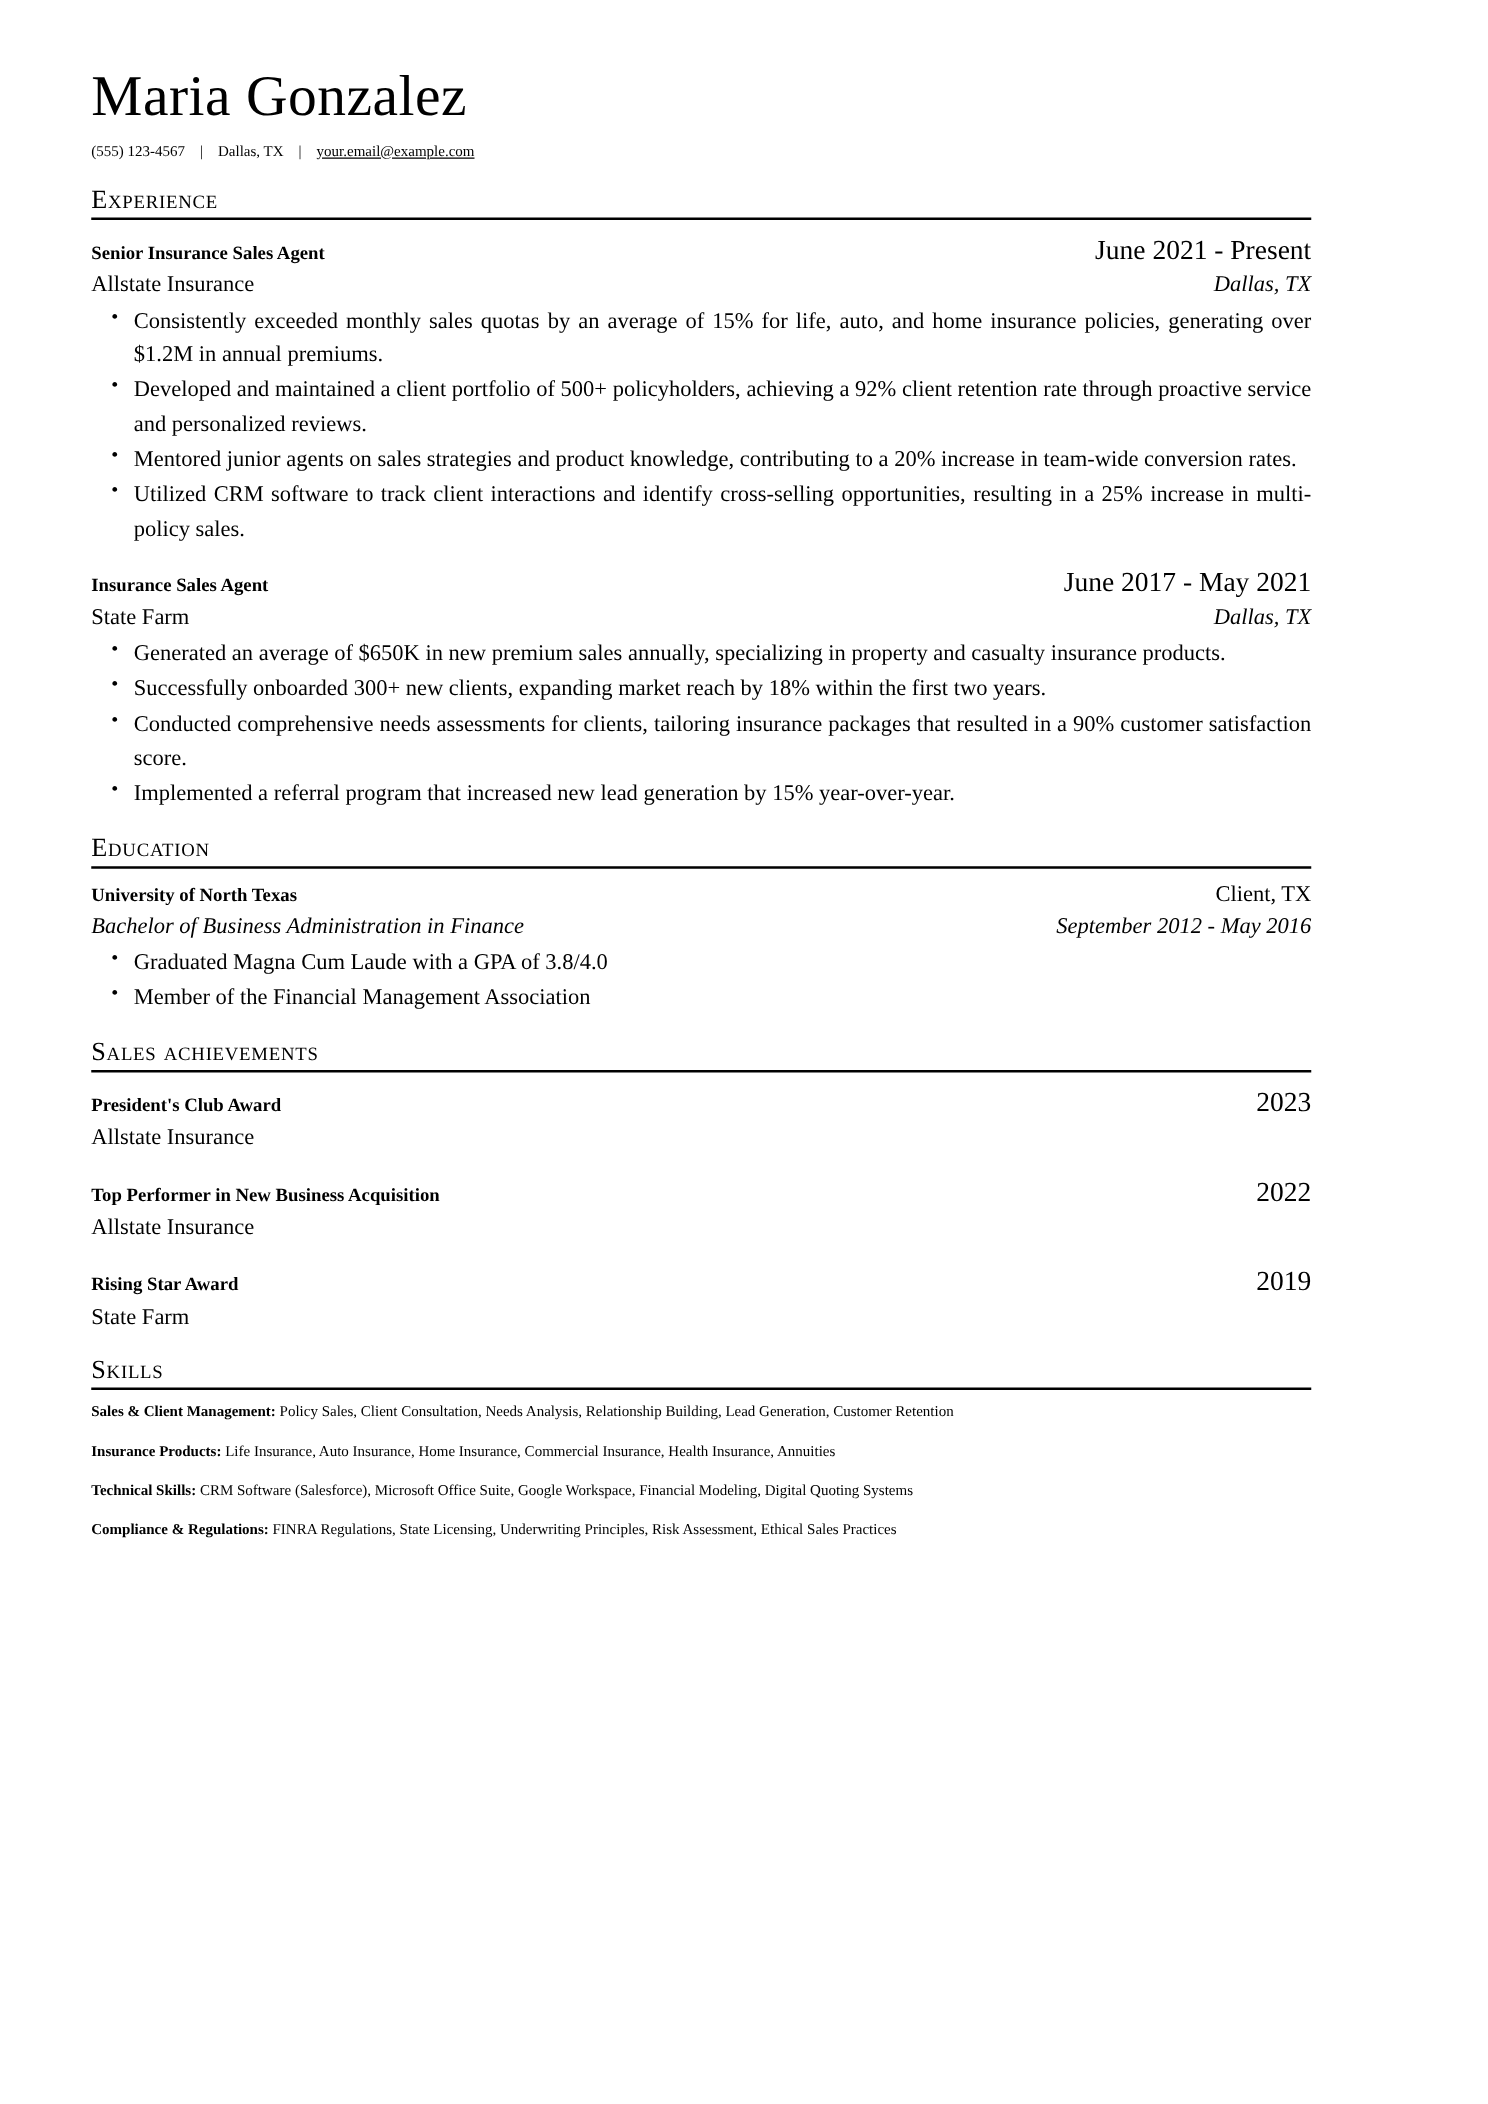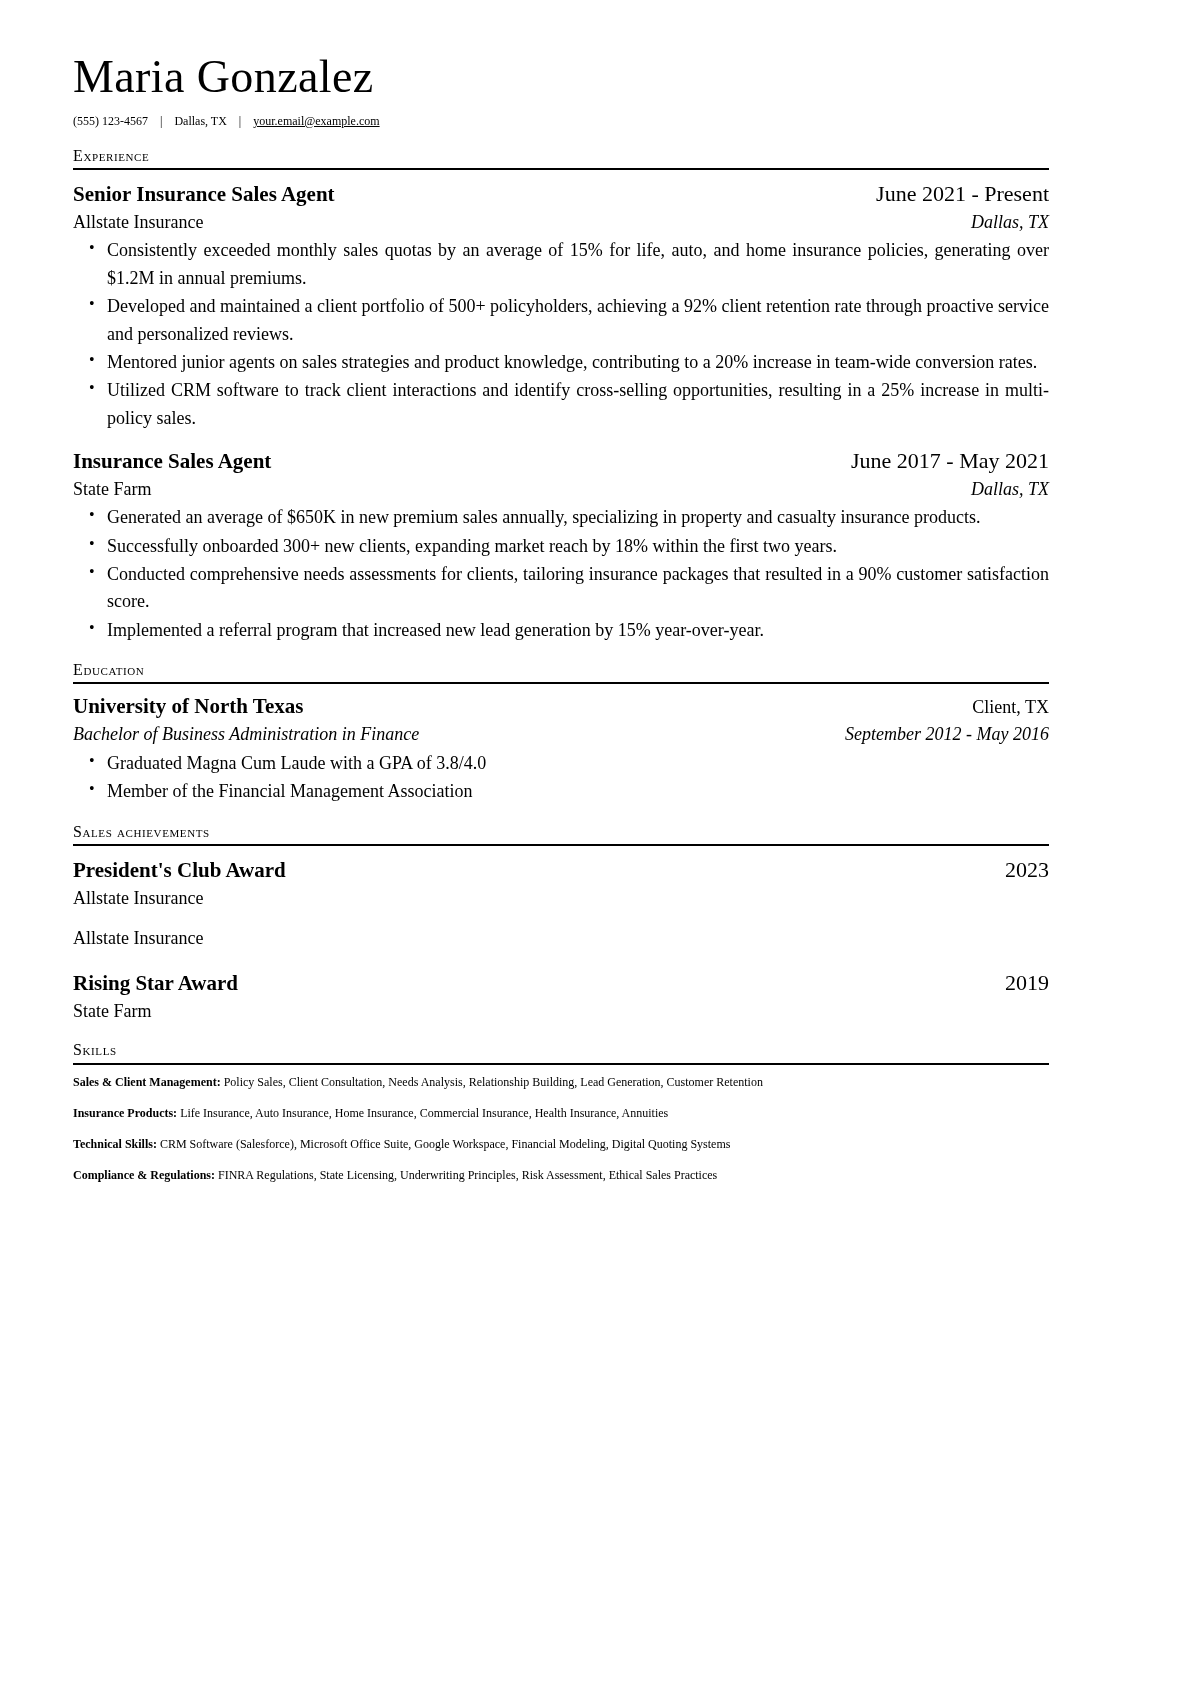--- a/index.html
+++ b/index.html
@@ -33,21 +33,21 @@
     margin-top: 10px;
     margin-bottom: 0;
     white-space: nowrap;
   }
   .contact-sep { padding: 0 9px; }
   .contact-email { text-decoration: underline; }
 
   
   .section { margin-top: 17px; }
   .section-title {
-    font-size: 16px;
+    font-size: 21px;
     line-height: 1.15;
     font-weight: 400;
     font-variant: small-caps;
     text-transform: lowercase;
     letter-spacing: 0.6px;
     margin: 0 0 3px 0;
   }
   .section-title::first-letter { text-transform: uppercase; }
   .rule {
     border: 0;
@@ -59,21 +59,21 @@
   
   .entry { margin-top: 2px; }
   .entry + .entry { margin-top: 13px; }
   .entry-row {
     display: flex;
     justify-content: space-between;
     align-items: baseline;
     line-height: 1.42;
   }
   .entry-title {
-    font-size: 21px;
+    font-size: 15px;
     font-weight: 700;
   }
   .entry-date {
     font-size: 22px;
     white-space: nowrap;
     padding-left: 18px;
   }
   .entry-sub {
     font-size: 18px;
   }
@@ -211,20 +211,24 @@
         <span class="entry-title">President's Club Award</span>
         <span class="entry-date">2023</span>
       </div>
       <div class="entry-row">
         <span class="entry-sub">Allstate Insurance</span>
       </div>
     </div>
 
     <div class="award">
       <div class="entry-row">
+        <span class="entry-title">Top Performer in New Business Acquisition</span>
+        <span class="entry-date">2022</span>
+      </div>
+      <div class="entry-row">
         <span class="entry-sub">Allstate Insurance</span>
       </div>
     </div>
 
     <div class="award">
       <div class="entry-row">
         <span class="entry-title">Rising Star Award</span>
         <span class="entry-date">2019</span>
       </div>
       <div class="entry-row">

